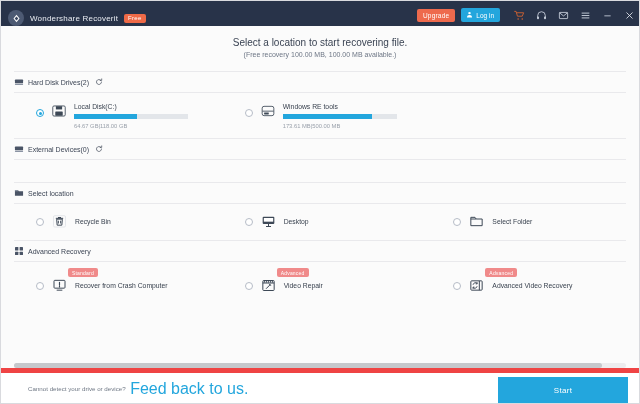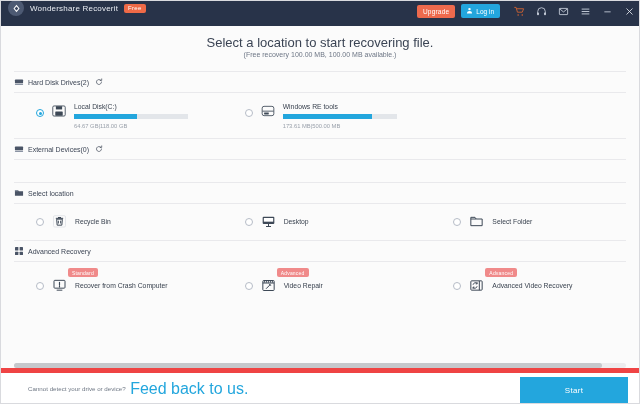--- a/index.html
+++ b/index.html
@@ -13,21 +13,21 @@
     width: 640px; height: 404px;
     position: relative;
     background: #fafafa;
     display: flex; flex-direction: column;
   }
 
   
   .titlebar {
     height: 26px;
     background: #283349;
-    display: flex; align-items: flex-start;
+    display: flex; align-items: flex-end;
     padding: 0 0 0 8px;
     flex: 0 0 26px;
     position: relative;
   }
   .brand { display: flex; align-items: center; gap: 6px; }
   .logo-dot {
     width: 16px; height: 16px; border-radius: 50%;
     background: #4d5a73;
     display: flex; align-items: center; justify-content: center;
   }
@@ -67,21 +67,21 @@
     flex: 1 1 auto;
     background: #fbfbfb;
     overflow: hidden;
     position: relative;
     display: flex; flex-direction: column;
   }
   .header {
     padding: 11px 0 10px;
     text-align: center;
   }
-  .header .h1 { font-size: 13px; color: #3b4454; line-height: 12px; }
+  .header .h1 { font-size: 10px; color: #3b4454; line-height: 12px; }
   .header .h2 { font-size: 7px; color: #6d7685; line-height: 12px; }
 
   .scrollarea {
     flex: 1 1 auto;
     padding: 0 0 0 0;
     overflow: hidden;
   }
 
   
   .section { padding: 0 0 0 0; }
@@ -166,21 +166,21 @@
     background: #ffffff;
     display: flex; align-items: center;
     padding-left: 28px;
     border-top: 5px solid #ef4444;
     position: relative;
   }
   .foot-text { font-size: 6.2px; color: #6f7885; }
   .foot-link { color: #23a6dd; text-decoration: none; cursor: pointer; }
   .btn-start {
     position: absolute; right: 12px; top: 4px;
-    width: 108px; height: 27px;
+    width: 130px; height: 27px;
     background: #23a6dd; color: #fff; border: none;
     font-size: 8px; cursor: pointer; letter-spacing: .3px;
   }
 
   .outer-frame {
     position: absolute; inset: 0; pointer-events: none;
     border: 1px solid #d9dade;
   }
 </style>
 </head>

